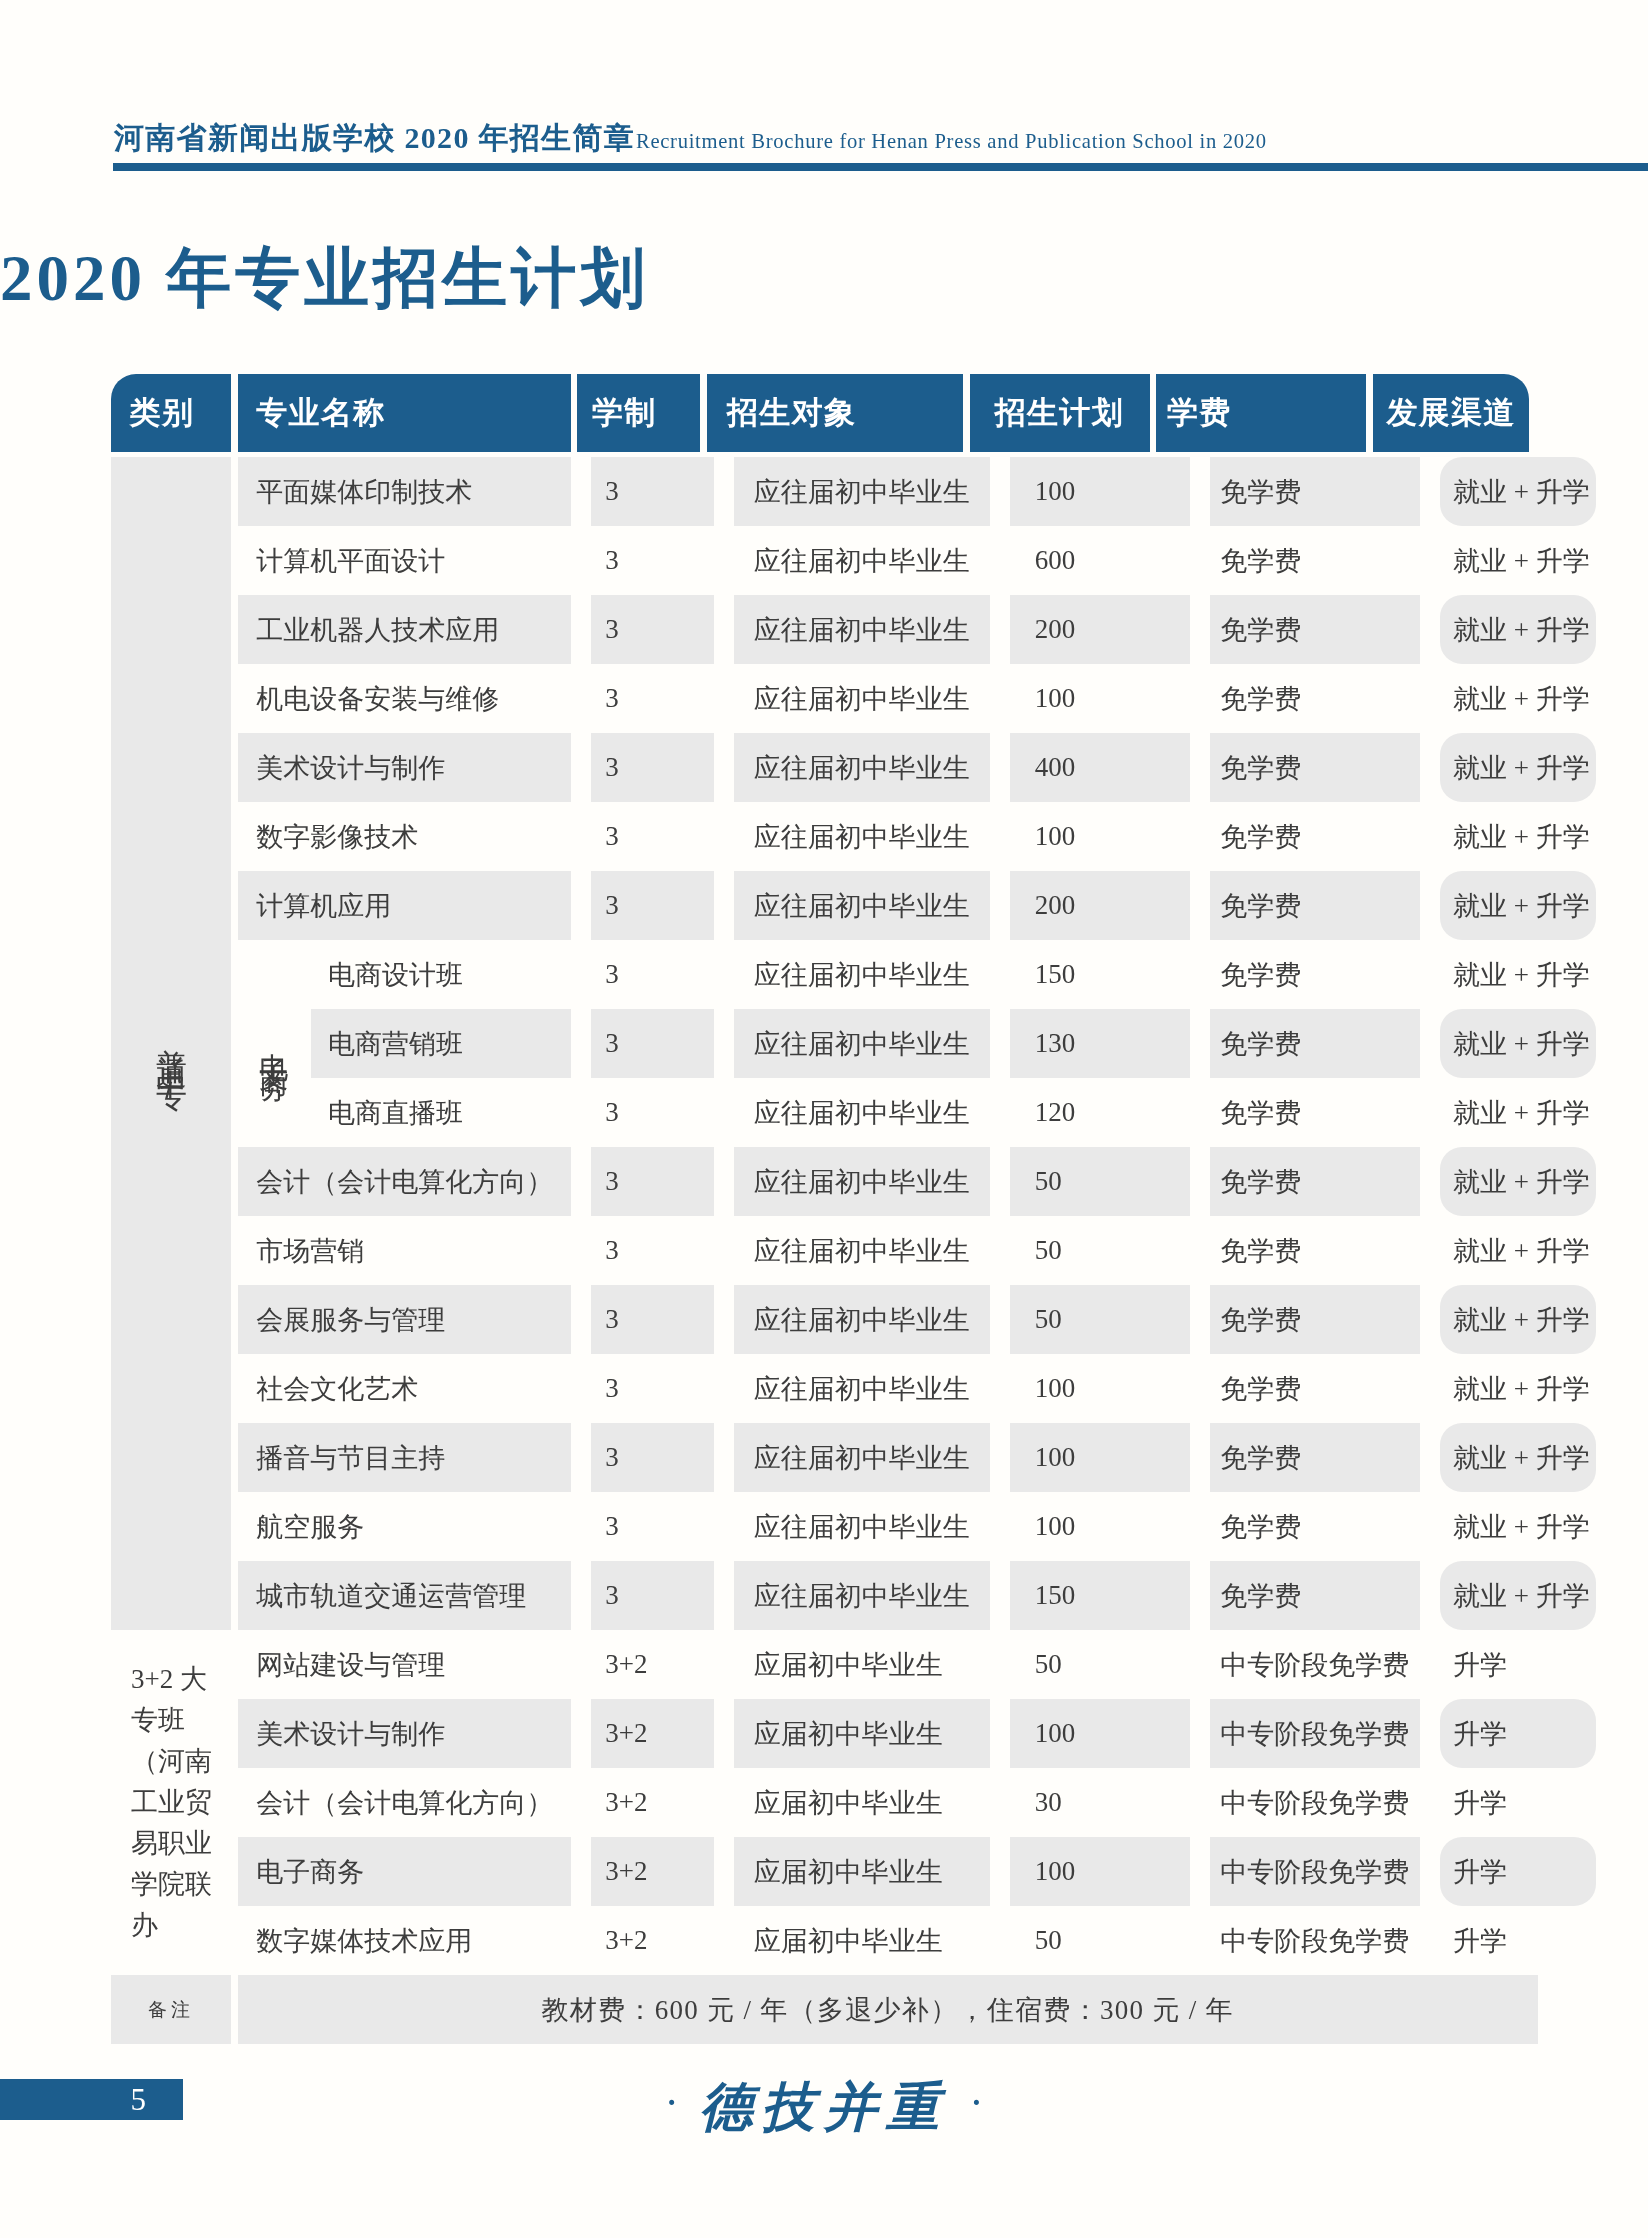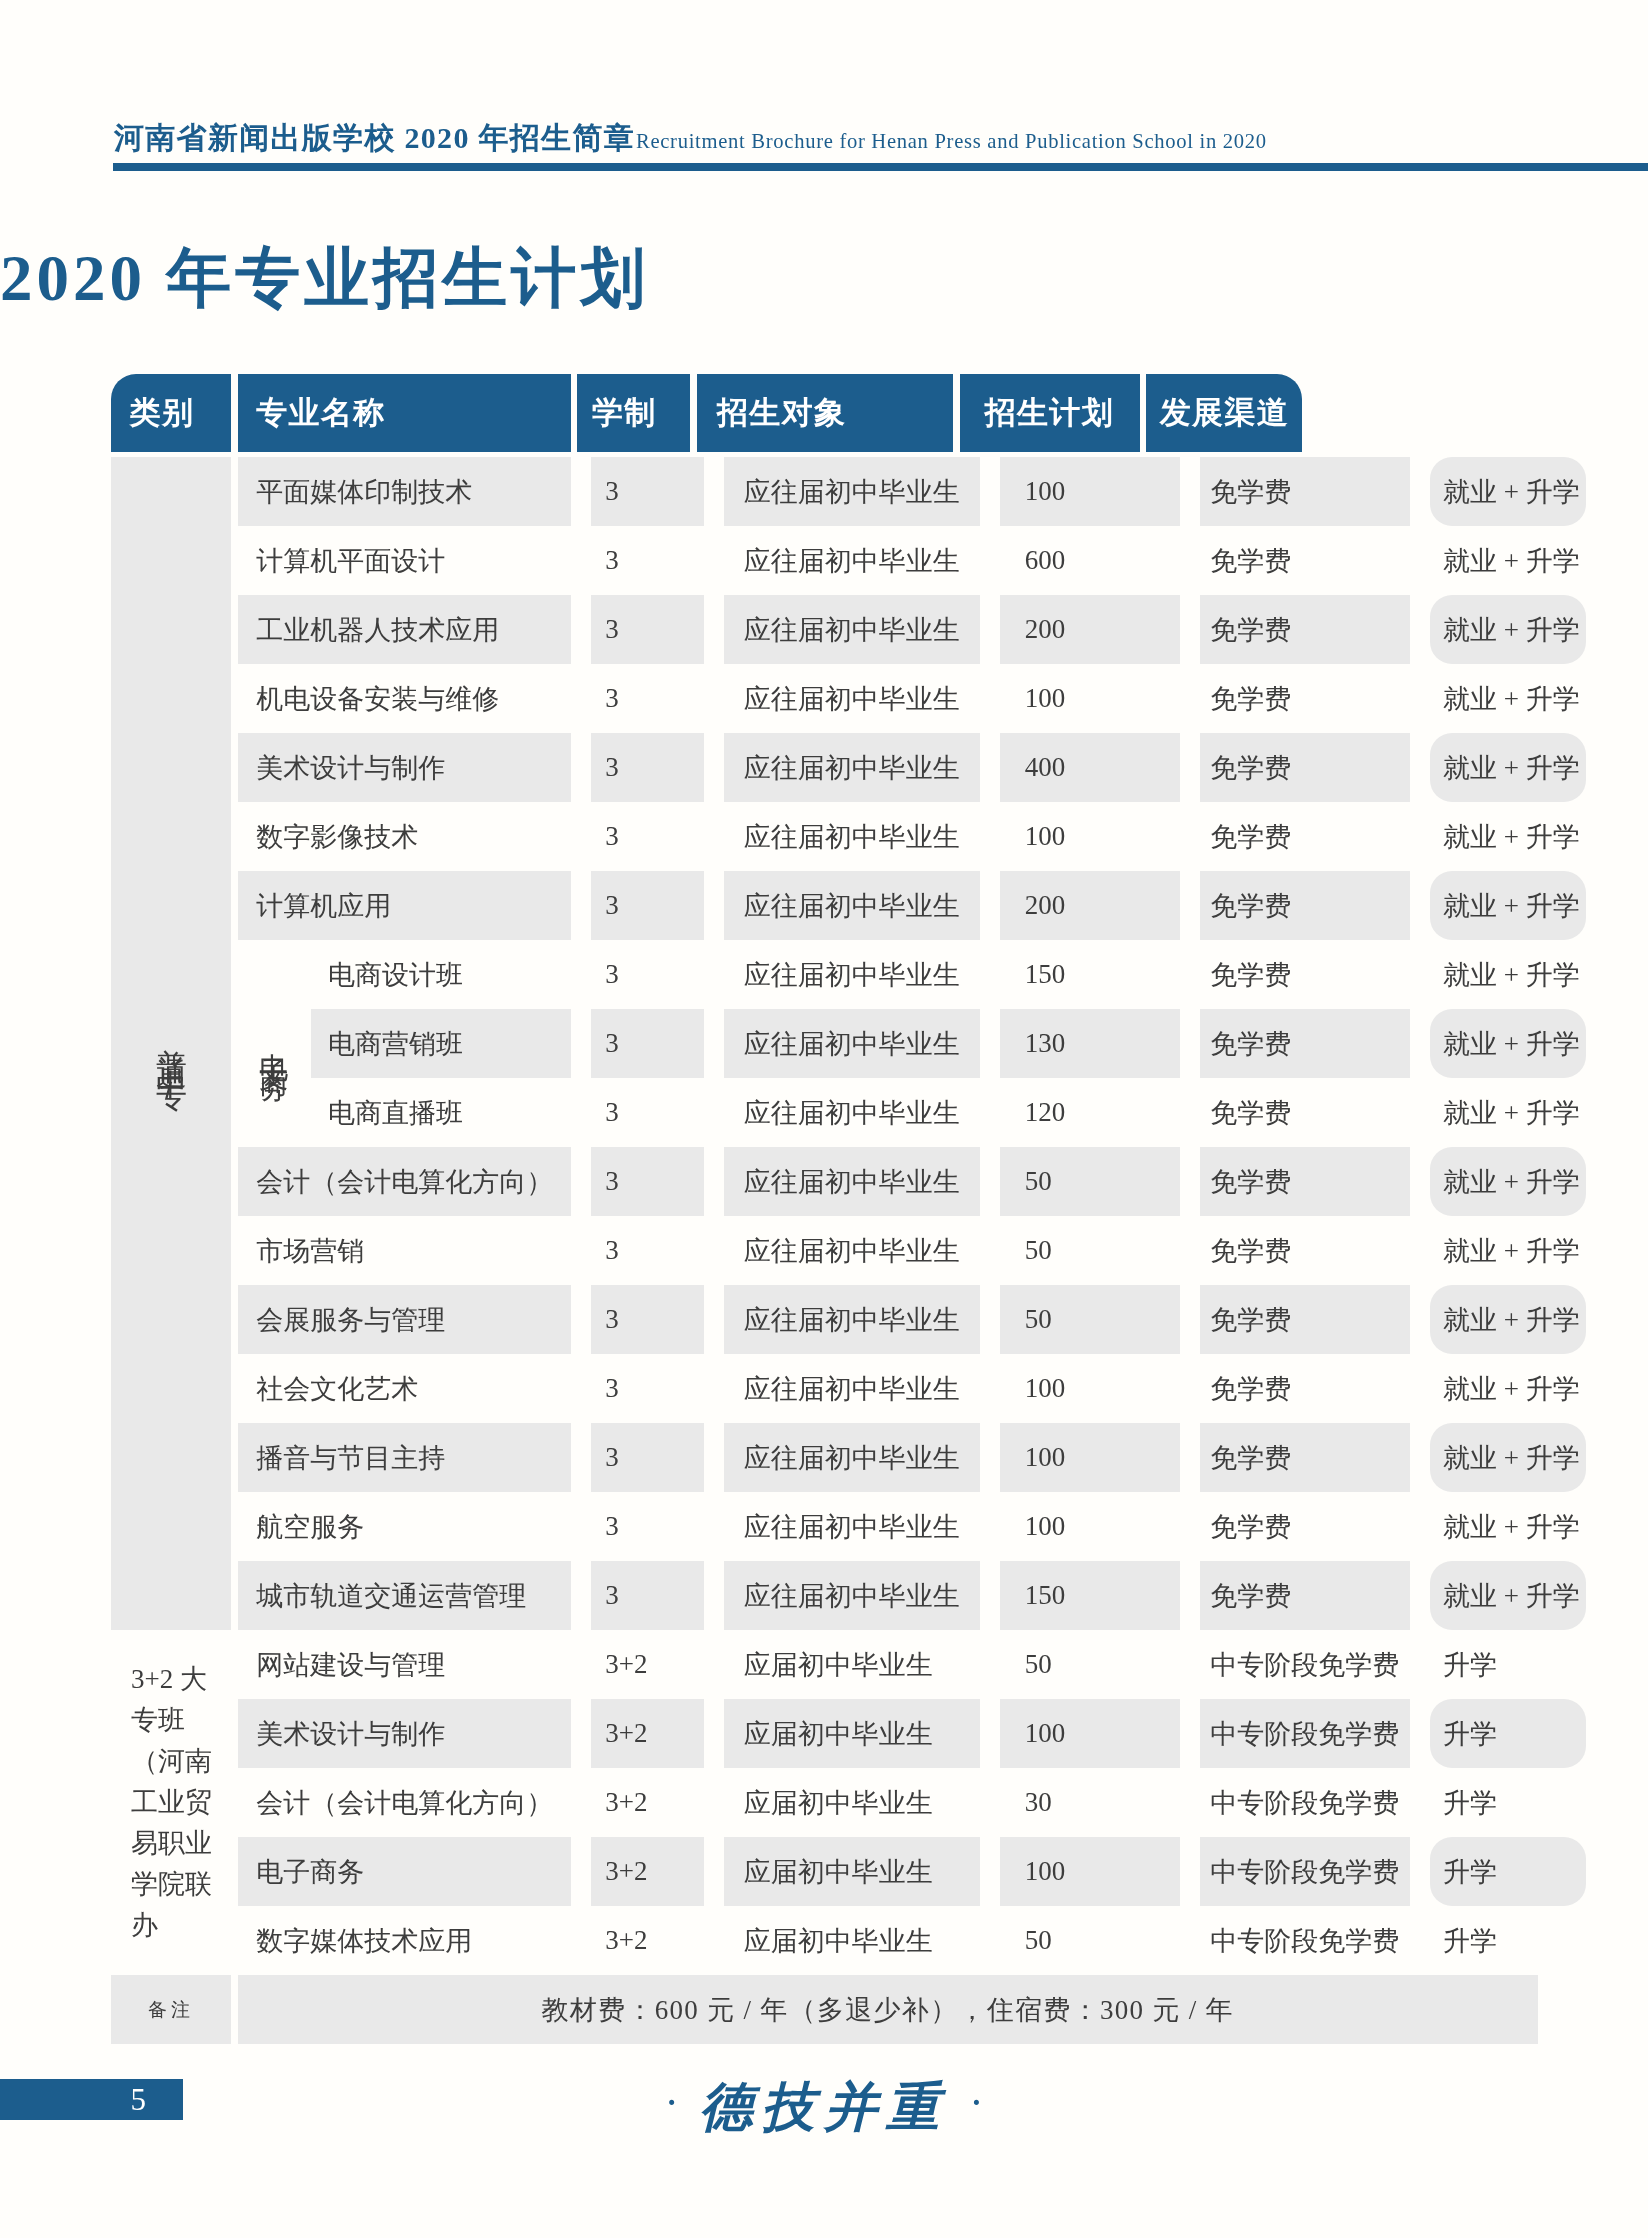--- a/index.html
+++ b/index.html
@@ -29,21 +29,21 @@
   
   .table{position:absolute;left:111px;top:374px;width:1426px;}
   .thead{display:flex;gap:6.7px;height:78px;}
   .th{background:var(--blue);color:#ffffff;font-size:31px;font-weight:bold;
       display:flex;align-items:center;letter-spacing:1.3px;}
   .th.first{border-radius:25px 0 0 0;}
   .th.last{border-radius:0 25px 0 0;}
 
   .w-cat{width:120px;flex:none;}
   .w-name{width:333px;flex:none;}
-  .w-dur{width:113px;flex:none;}
+  .w-dur{width:123px;flex:none;}
   .w-tgt{width:256px;flex:none;}
   .w-plan{width:180px;flex:none;}
   .w-tui{width:210px;flex:none;}
   .w-chan{width:156px;flex:none;}
 
   .p-cat{padding-left:18.6px;}
   .p-name{padding-left:18.6px;}
   .p-dur{padding-left:14.6px;}
   .p-tgt{padding-left:20px;}
   .p-plan{padding-left:25px;}
@@ -95,20 +95,21 @@
 <div class="main-title">2020 年专业招生计划</div>
 
 <div class="table">
 
   <div class="thead">
     <div class="th first w-cat p-cat">类别</div>
     <div class="th w-name p-name">专业名称</div>
     <div class="th w-dur p-dur">学制</div>
     <div class="th w-tgt p-tgt">招生对象</div>
     <div class="th w-plan p-plan">招生计划</div>
+    <div class="th w-tui p-tui">学费</div>
     <div class="th last w-chan p-chan">发展渠道</div>
   </div>
 
   <div class="tbody">
 
     <div class="cat-col">
       <div class="cat cat-a">
         <div class="v-text">普通中专</div>
       </div>
       <div class="cat cat-b">

